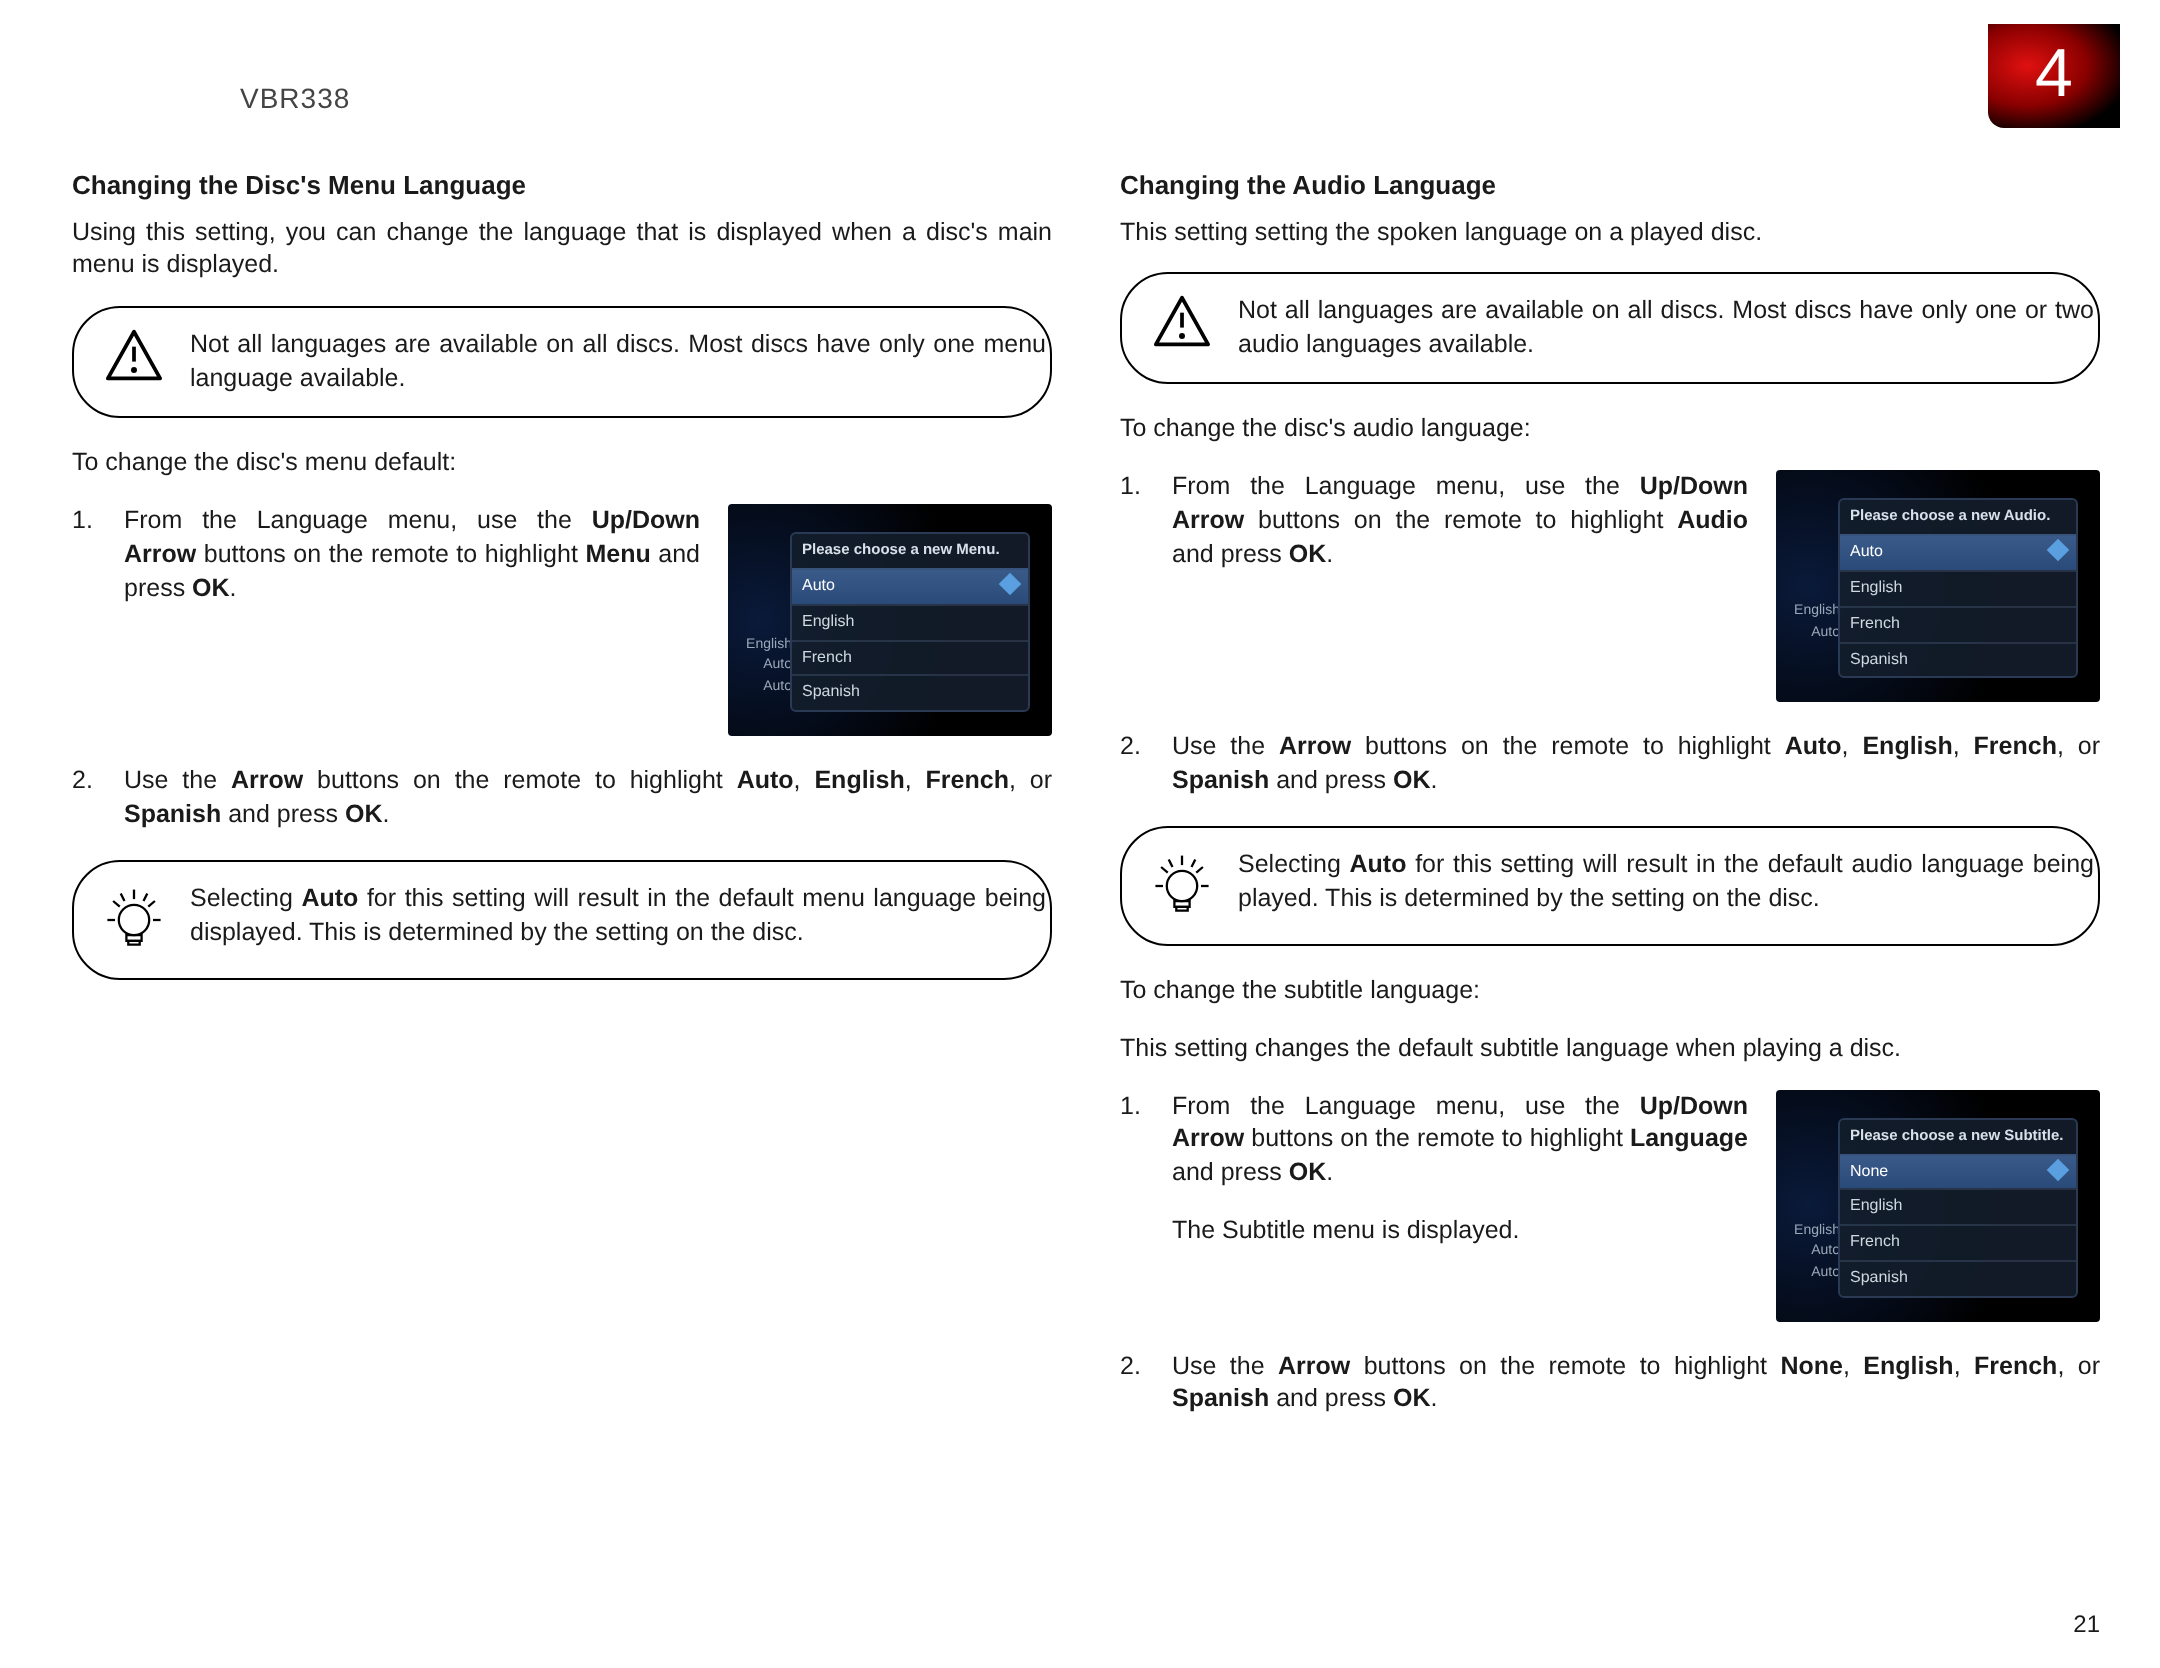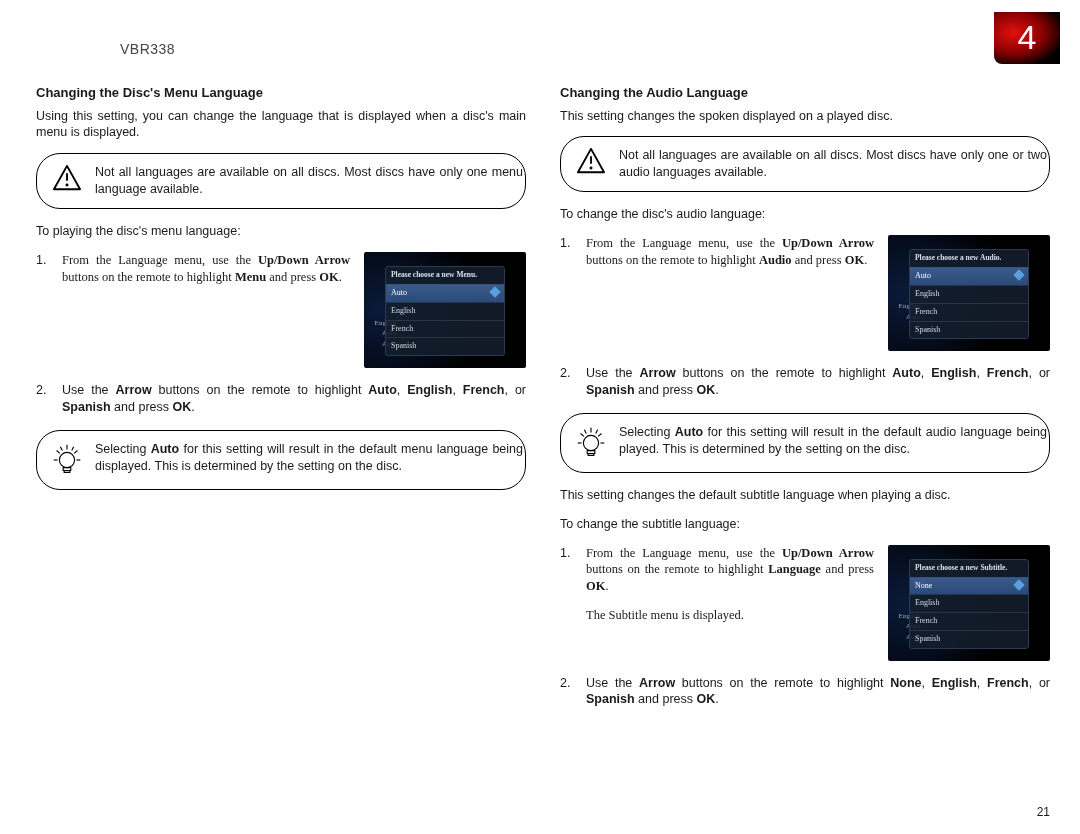--- a/index.html
+++ b/index.html
@@ -88,39 +88,38 @@
   .ol > li::before {
     content: counter(item) ".";
     position: absolute;
     left: 0;
     top: 0;
   }
   .step-row {
     display: flex;
     gap: 14px;
     align-items: flex-start;
-    font-family: Liberation Serif, serif;
   }
   .step-text { flex: 1; text-align: justify; }
   .screenshot {
     width: 162px;
     height: 116px;
     background: radial-gradient(circle at 10% 50%, #0a1a3a 0%, #000 65%);
     border-radius: 2px;
     flex: 0 0 162px;
     position: relative;
     overflow: hidden;
     font-size: 8px;
     color: #cfd8e0;
   }
   .screenshot.tall { height: 116px; }
   .shot-panel {
     position: absolute;
     top: 14px;
-    right: 21px;
+    right: 11px;
     width: 120px;
     background: rgba(20,30,45,0.85);
     border: 1px solid #2a3a55;
     border-radius: 3px;
   }
   .shot-header {
     font-size: 7.5px;
     color: #d8e0ea;
     padding: 3px 5px 4px 5px;
     font-weight: bold;
@@ -184,21 +183,21 @@
       <div class="icon-slot">
         <svg class="tri-icon" viewBox="0 0 32 30">
           <polygon points="16,2 30,27 2,27" fill="none" stroke="#000" stroke-width="2" stroke-linejoin="round"></polygon>
           <line x1="16" y1="10" x2="16" y2="18" stroke="#000" stroke-width="2"></line>
           <circle cx="16" cy="22.5" r="1.6" fill="#000"></circle>
         </svg>
       </div>
       <div class="callout-text">Not all languages are available on all discs. Most discs have only one menu language available.</div>
     </div>
 
-    <div class="para">To playing the disc's menu language:</div>
+    <div class="para">To change the disc's menu default:</div>
 
     <ol class="ol">
       <li>
         <div class="step-row">
           <div class="step-text">From the Language menu, use the <b>Up/Down Arrow</b> buttons on the remote to highlight <b>Menu</b> and press <b>OK</b>.</div>
           <div class="screenshot">
             <div class="side-labels">
               <div>English</div>
               <div>Auto</div>
               <div>Auto</div>
@@ -235,21 +234,21 @@
           </g>
         </svg>
       </div>
       <div class="callout-text">Selecting <b>Auto</b> for this setting will result in the default menu language being displayed. This is determined by the setting on the disc.</div>
     </div>
   </div>
 
   <div class="col">
 
     <div class="section-title">Changing the Audio Language</div>
-    <div class="para">This setting changes the spoken displayed on a played disc.</div>
+    <div class="para">This setting setting the spoken language on a played disc.</div>
 
     <div class="callout">
       <div class="icon-slot">
         <svg class="tri-icon" viewBox="0 0 32 30">
           <polygon points="16,2 30,27 2,27" fill="none" stroke="#000" stroke-width="2" stroke-linejoin="round"></polygon>
           <line x1="16" y1="10" x2="16" y2="18" stroke="#000" stroke-width="2"></line>
           <circle cx="16" cy="22.5" r="1.6" fill="#000"></circle>
         </svg>
       </div>
       <div class="callout-text">Not all languages are available on all discs. Most discs have only one or two audio languages available.</div>
@@ -294,22 +293,22 @@
             <line x1="3" y1="20" x2="7" y2="20"></line>
             <line x1="31" y1="20" x2="27" y2="20"></line>
             <line x1="10" y1="6" x2="12" y2="10"></line>
             <line x1="24" y1="6" x2="22" y2="10"></line>
           </g>
         </svg>
       </div>
       <div class="callout-text">Selecting <b>Auto</b> for this setting will result in the default audio language being played. This is determined by the setting on the disc.</div>
     </div>
 
+    <div class="para">To change the subtitle language:</div>
     <div class="para">This setting changes the default subtitle language when playing a disc.</div>
-    <div class="para">To change the subtitle language:</div>
 
     <ol class="ol">
       <li>
         <div class="step-row">
           <div style="flex:1">
             <div class="step-text" style="margin-bottom:12px">From the Language menu, use the <b>Up/Down Arrow</b> buttons on the remote to highlight <b>Language</b> and press <b>OK</b>.</div>
             <div class="step-text">The Subtitle menu is displayed.</div>
           </div>
           <div class="screenshot tall">
             <div class="side-labels">

